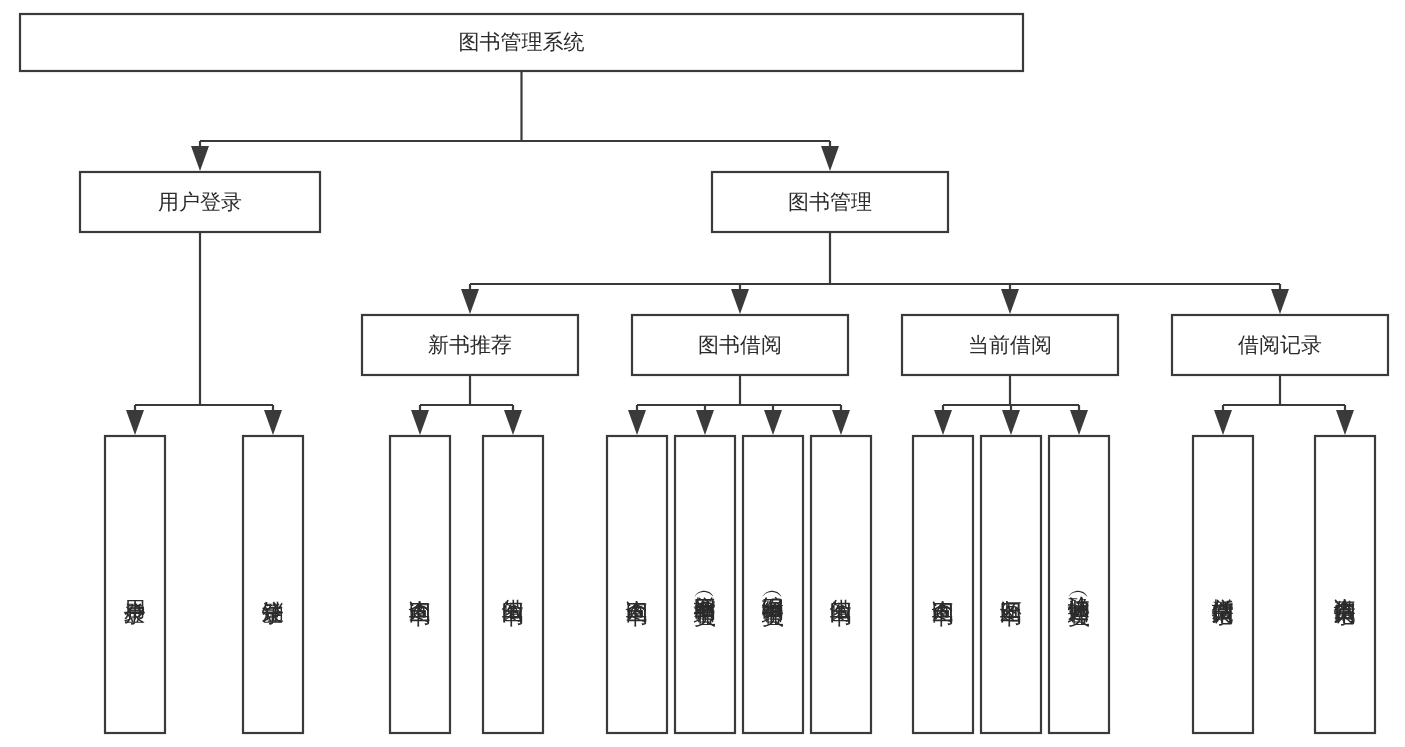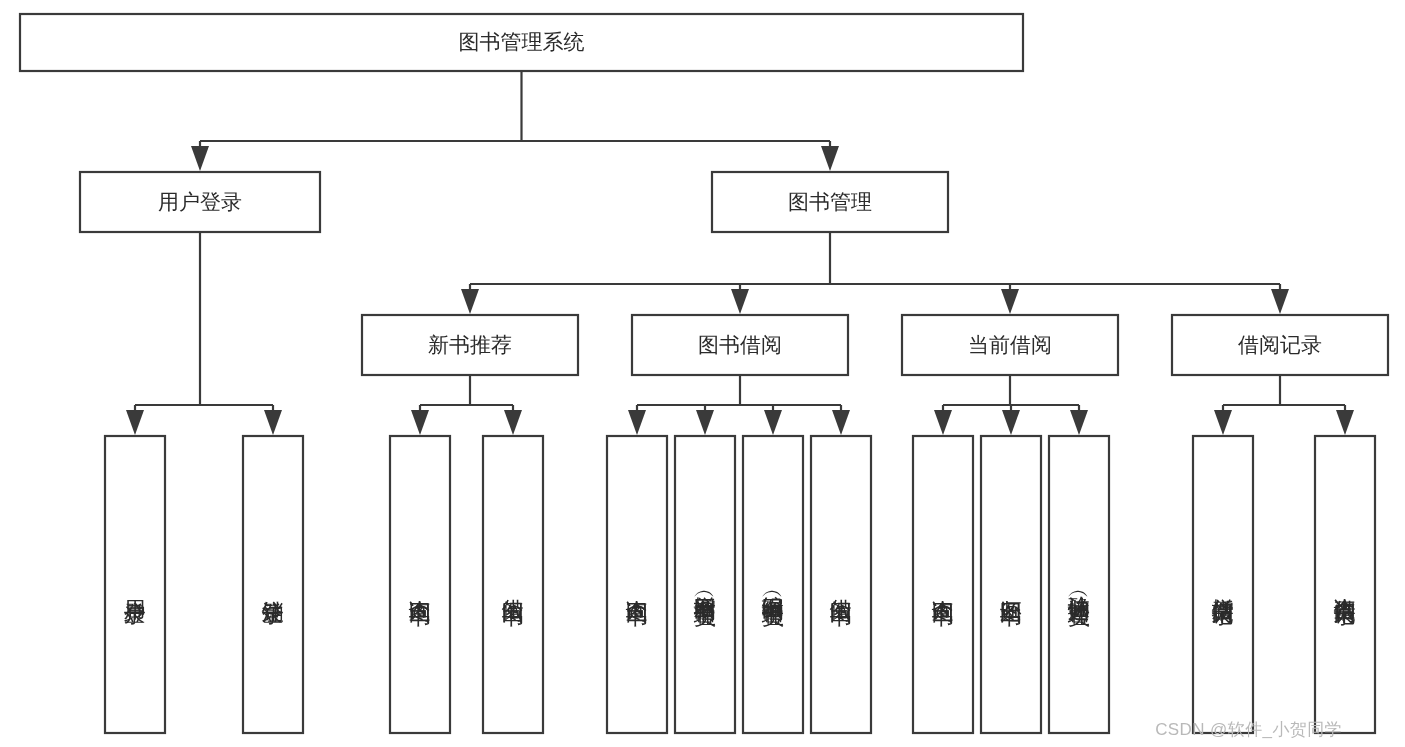--- a/index.html
+++ b/index.html
@@ -11,21 +11,20 @@
     width: 1405px;
     height: 747px;
     font-family: "Liberation Sans", "DejaVu Sans", sans-serif;
     overflow: hidden;
   }
   #diagram-root {
     position: relative;
     width: 1336px;
     height: 747px;
     background: #ffffff;
-    padding-left: 20px;
   }
   svg#chart-svg {
     position: absolute;
     left: 0;
     top: 0;
     width: 1405px;
     height: 747px;
     display: block;
   }
   .node-rect {
@@ -230,14 +229,13 @@
       <div class="leaf-label-box" style="left: 675px; top: 436px; width: 60px; height: 297px;">新增图书（管理员）</div>
       <div class="leaf-label-box" style="left: 743px; top: 436px; width: 60px; height: 297px;">编辑图书（管理员）</div>
       <div class="leaf-label-box" style="left: 811px; top: 436px; width: 60px; height: 297px;">借阅图书</div>
       <div class="leaf-label-box" style="left: 913px; top: 436px; width: 60px; height: 297px;">查询图书</div>
       <div class="leaf-label-box" style="left: 981px; top: 436px; width: 60px; height: 297px;">归还图书</div>
       <div class="leaf-label-box" style="left: 1049px; top: 436px; width: 60px; height: 297px;">确认归还（管理员）</div>
       <div class="leaf-label-box" style="left: 1193px; top: 436px; width: 60px; height: 297px;">新增借阅记录</div>
       <div class="leaf-label-box" style="left: 1315px; top: 436px; width: 60px; height: 297px;">查询借阅记录</div>
     </div>
 
-  <div id="watermark">CSDN @软件_小贺同学</div>
 </div>
 
 </body></html>

